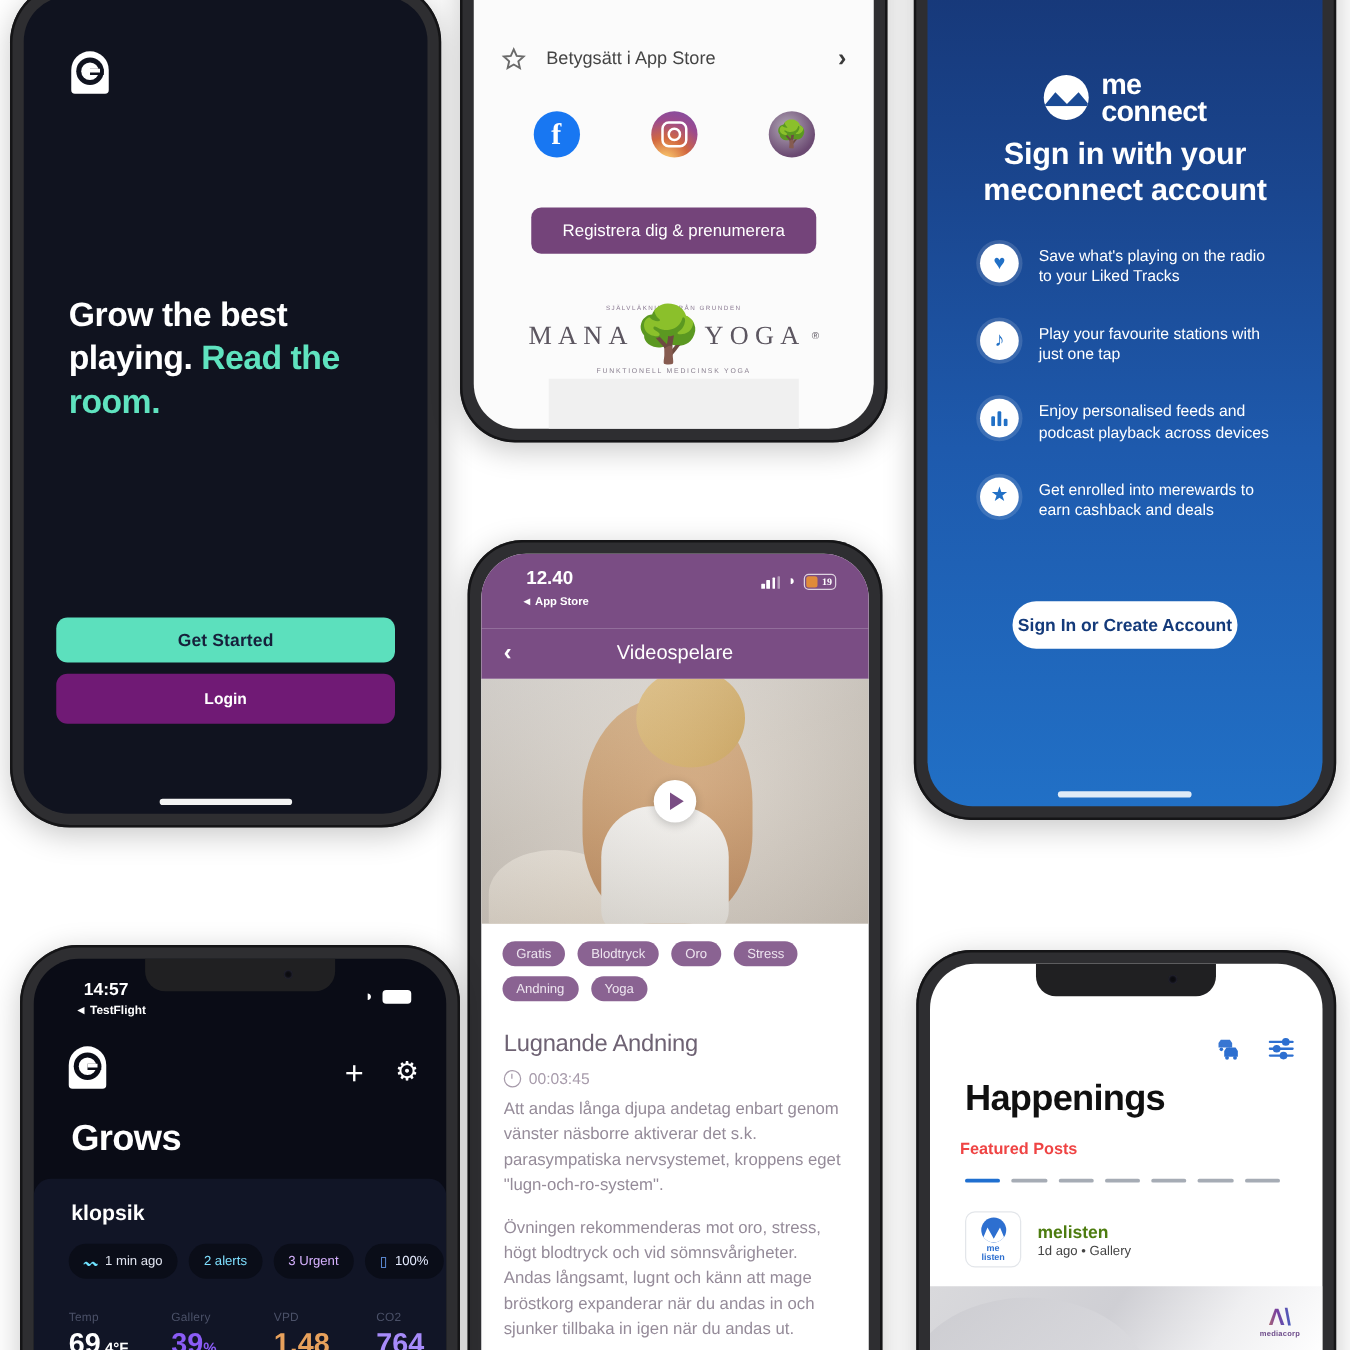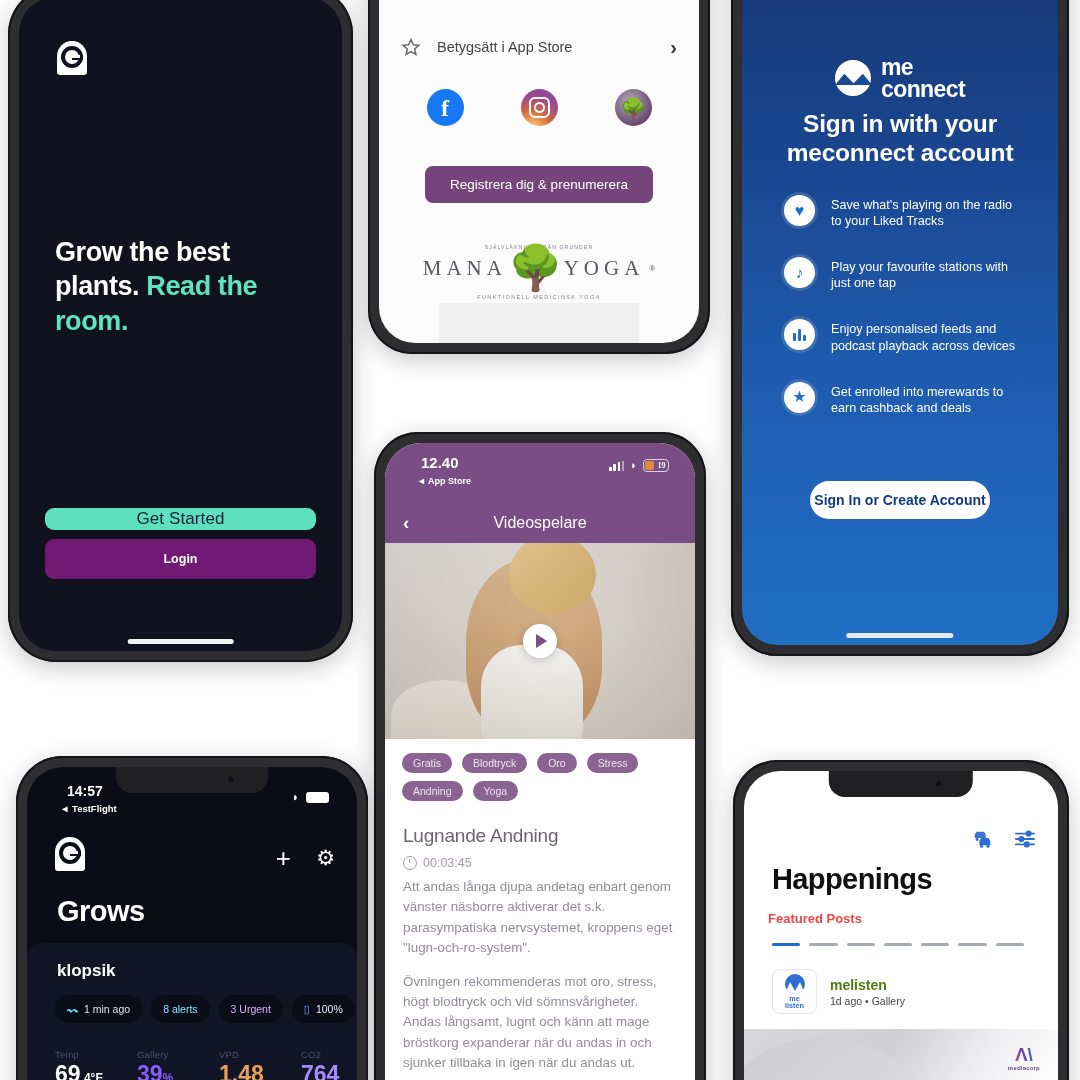--- a/index.html
+++ b/index.html
@@ -31,22 +31,22 @@
   .g-logo .gg{position:absolute;left:4px;top:5px;width:22px;height:22px;border-radius:50%;
     background:#10131f;}
   .g-logo .gi{position:absolute;left:8px;top:9px;width:14px;height:14px;border-radius:50%;
     background:#fff;}
   .g-logo .gslot{position:absolute;left:15px;top:14px;width:11px;height:5px;background:#10131f;}
   .g-logo .gbar{position:absolute;left:15px;top:14px;width:8px;height:3px;background:#fff;}
   .p1-head{position:absolute;left:36px;right:42px;top:238px;
     font-size:27px;line-height:1.27;font-weight:700;letter-spacing:-.4px;color:#ffffff;}
   .p1-head .accent{color:#5fe3bf;}
   .p1-btns{position:absolute;left:26px;right:26px;bottom:72px;}
-  .btn-primary{height:22px;border-radius:9px;background:#5ce0bd;color:#16203b;
-    display:flex;align-items:center;justify-content:center;font-size:17px;font-weight:400;
+  .btn-primary{height:36px;border-radius:9px;background:#5ce0bd;color:#16203b;
+    display:flex;align-items:center;justify-content:center;font-size:14px;font-weight:700;
     letter-spacing:.1px;}
   .btn-ghost{height:40px;border-radius:9px;background:#701a75;color:#ffffff;margin-top:9px;
     display:flex;align-items:center;justify-content:center;font-size:12.5px;font-weight:700;}
   #p1 .homebar{background:#ffffff;width:33%;}
 
   
   #p2{left:368px;top:-122px;width:342px;height:476px;border-radius:44px;}
   #p2 .screen{background:#fbfbfb;}
   .row-rate{position:absolute;left:0;right:0;top:136px;height:44px;display:flex;align-items:center;
     padding:0 22px;box-sizing:border-box;color:#555;}
@@ -220,21 +220,21 @@
     <div class="screen">
       <div class="g-logo">
         <div class="bub"></div>
           <div class="gg"></div>
           <div class="gi"></div>
         <div class="gslot"></div>
           <div class="gbar"></div>
       </div>
       <div class="p1-head">
         <span>Grow the best</span><br>
-        <span>plants. </span><span class="accent">Read the</span><br>
+        <span>playing. </span><span class="accent">Read the</span><br>
         <span class="accent">room.</span>
       </div>
       <div class="p1-btns">
         <div class="btn-primary">Get Started</div>
         <div class="btn-ghost">Login</div>
       </div>
       <div class="homebar"></div>
     </div>
   </div>
 
@@ -408,21 +408,21 @@
         <div class="gs-gear">⚙</div>
       </div>
       <div class="gs-h1">Grows</div>
       <div class="gs-card">
         <div class="gs-name">klopsik</div>
         <div class="gs-pills">
           <span class="pill t1">
             <span class="spark">〰</span>
             <span>1 min ago</span>
           </span>
-          <span class="pill t2">8 alerts</span>
+          <span class="pill t2">2 alerts</span>
           <span class="pill t3">3 Urgent</span>
           <span class="pill t4">
             <span class="batt-ic">▯</span>
             <span>100%</span>
           </span>
         </div>
         <div class="gs-metrics">
           <div class="met">
             <div class="k">Temp</div>
             <div class="v c-white"><span>69</span><small>.4°F</small></div>

